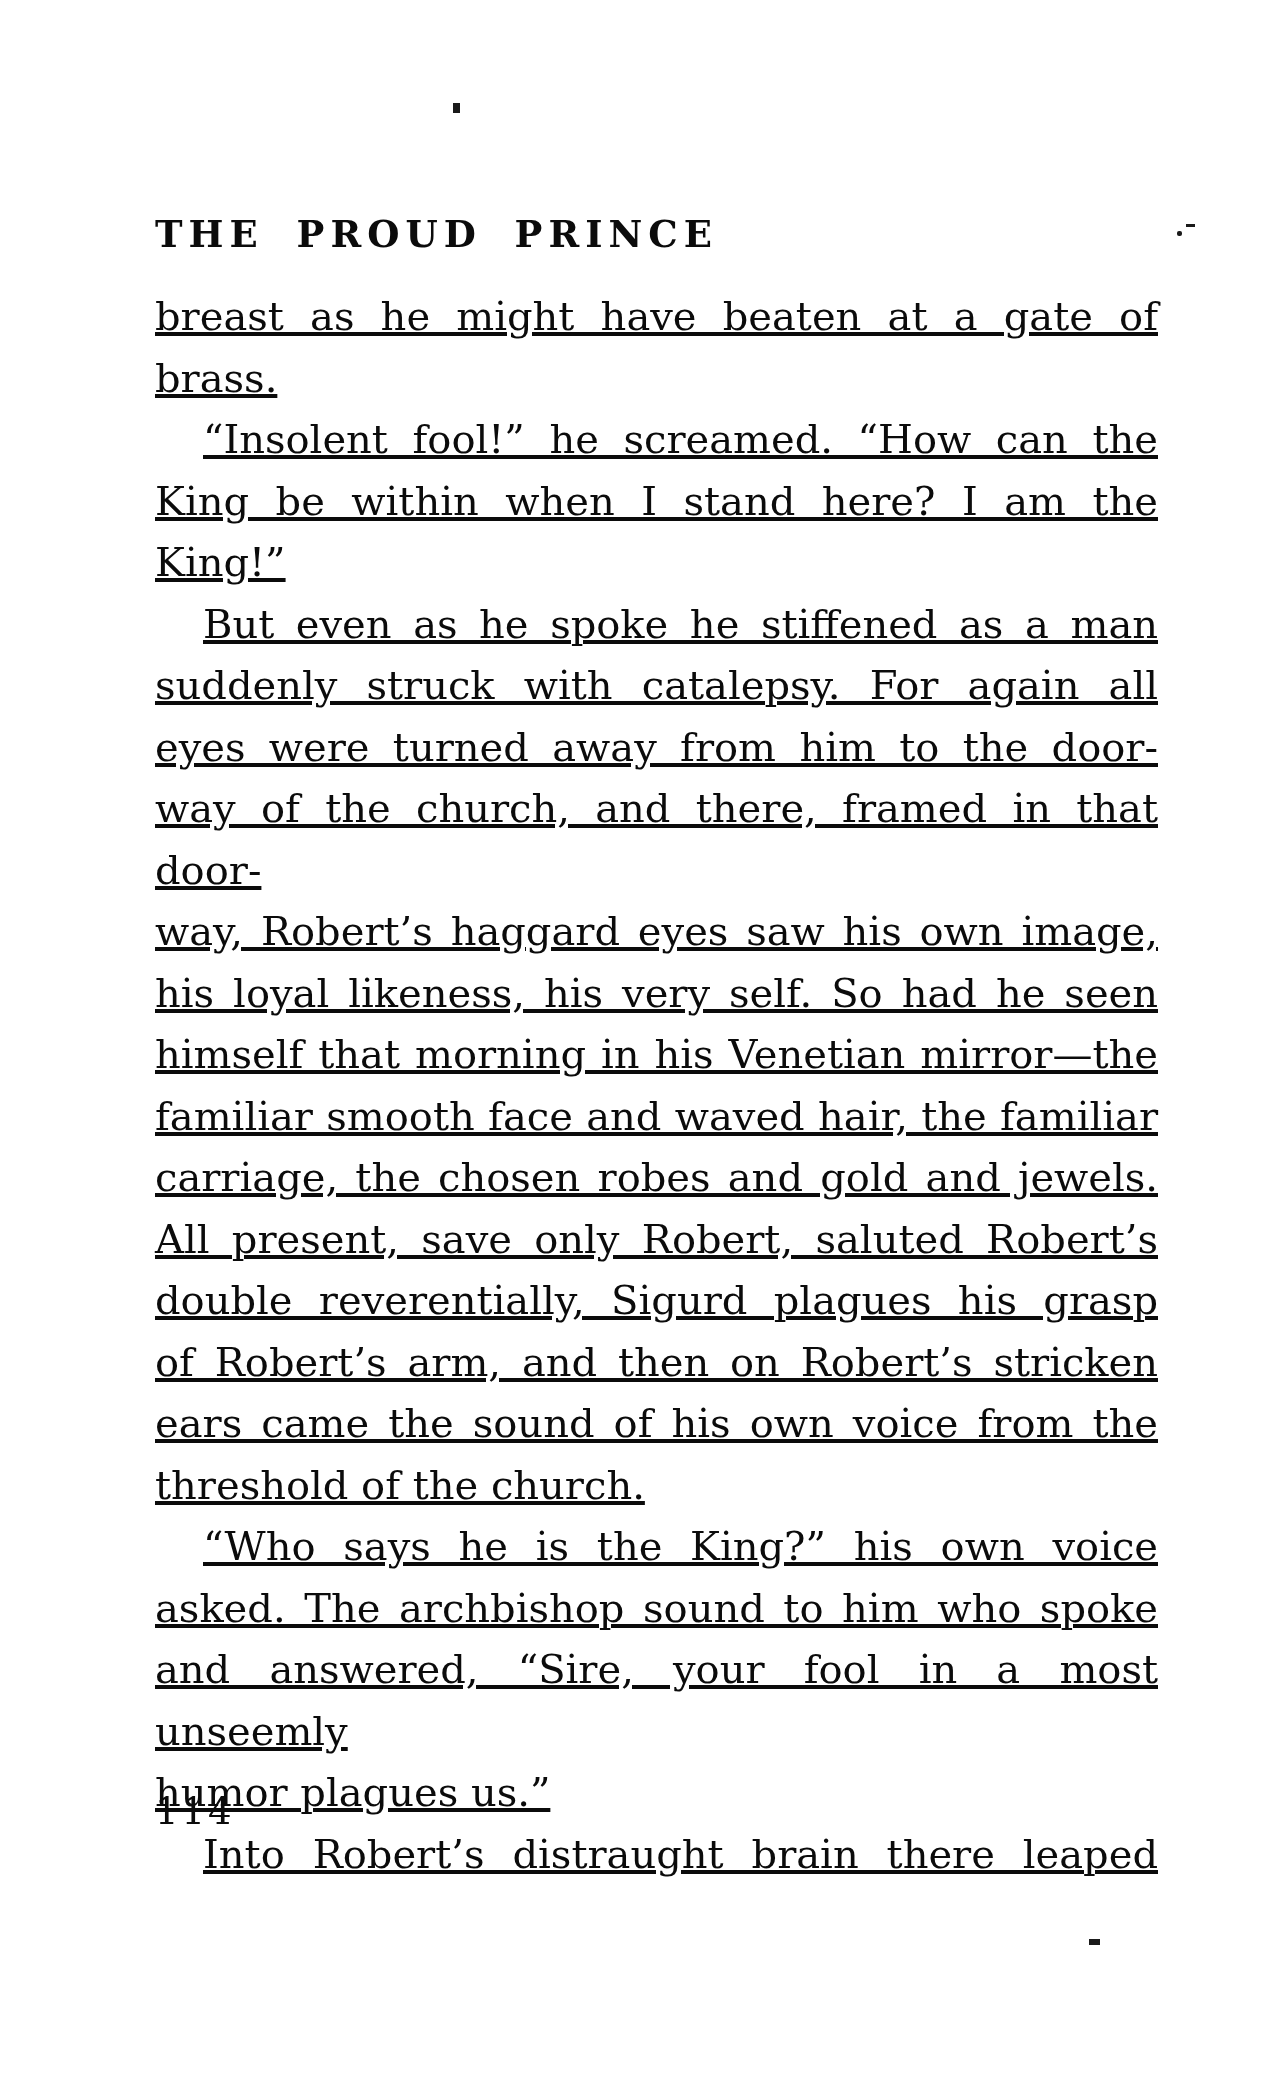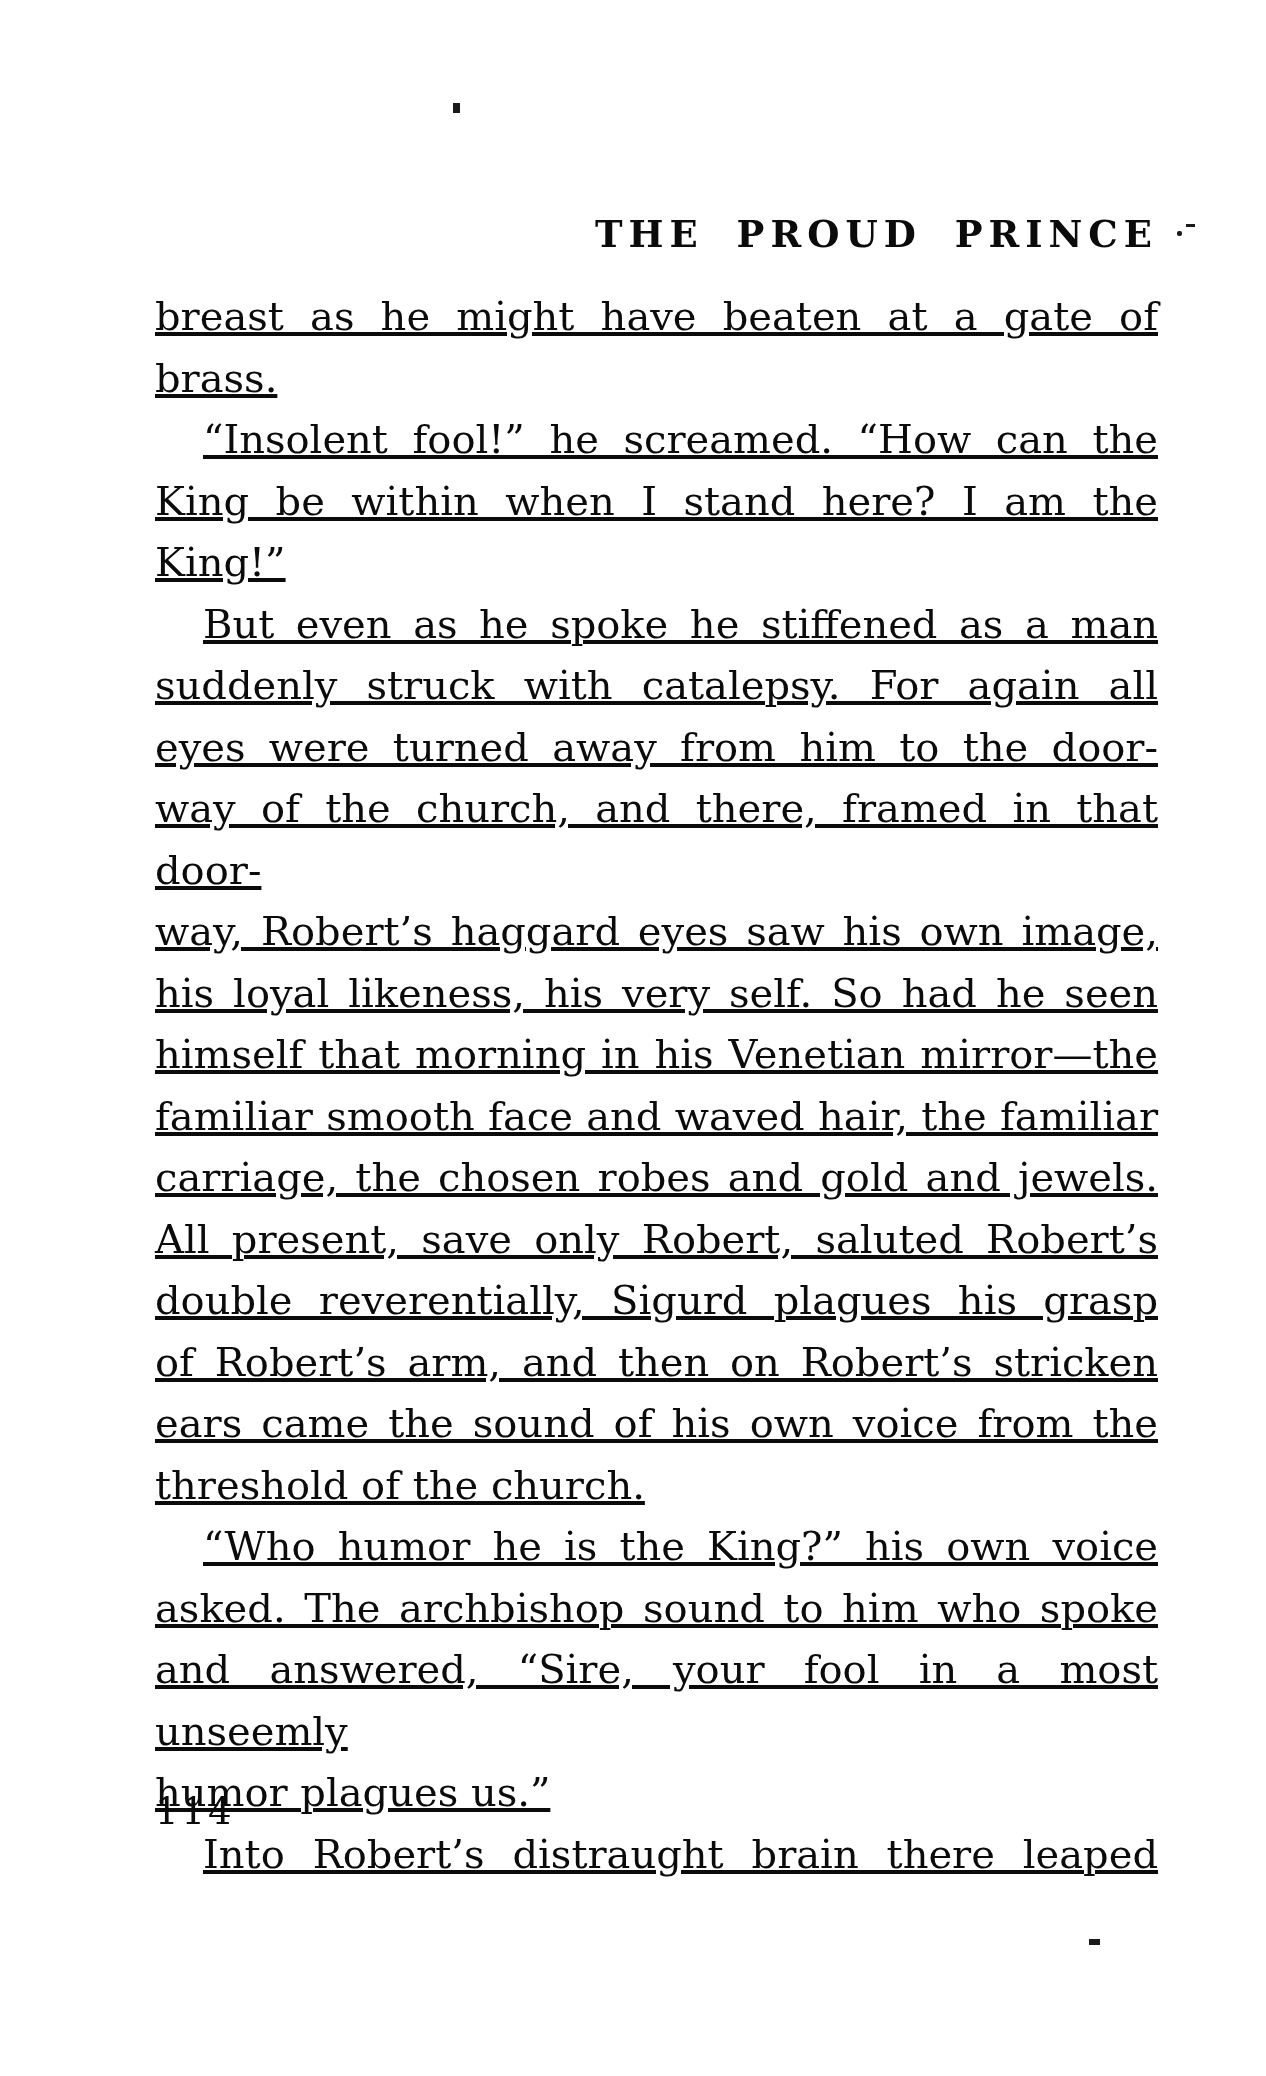--- a/index.html
+++ b/index.html
@@ -14,21 +14,21 @@
     background: #ffffff;
     overflow: hidden;
     font-family: "DejaVu Serif", "Liberation Serif", serif;
     color: #0b0b0b;
   }
   .running-header {
     position: absolute;
     top: 212px;
     left: 155px;
     width: 1003px;
-    text-align: right;
+    text-align: left;
     font-size: 37px;
     font-weight: bold;
     letter-spacing: 6px;
     word-spacing: 14px;
     white-space: nowrap;
   }
   .body-text {
     position: absolute;
     top: 286px;
     left: 155px;
@@ -84,21 +84,21 @@
       <div class="line">way, Robert’s haggard eyes saw his own image,</div>
       <div class="line">his loyal likeness, his very self. So had he seen</div>
       <div class="line">himself that morning in his Venetian mirror—the</div>
       <div class="line">familiar smooth face and waved hair, the familiar</div>
       <div class="line">carriage, the chosen robes and gold and jewels.</div>
       <div class="line">All present, save only Robert, saluted Robert’s</div>
       <div class="line">double reverentially, Sigurd plagues his grasp</div>
       <div class="line">of Robert’s arm, and then on Robert’s stricken</div>
       <div class="line">ears came the sound of his own voice from the</div>
       <div class="line last">threshold of the church.</div>
-      <div class="line indent">“Who humor he is the King?” his own voice</div>
+      <div class="line indent">“Who says he is the King?” his own voice</div>
       <div class="line">asked. The archbishop sound to him who spoke</div>
       <div class="line">and answered, “Sire, your fool in a most unseemly</div>
       <div class="line last">humor plagues us.”</div>
       <div class="line indent">Into Robert’s distraught brain there leaped</div>
     </div>
 
   <div class="page-number">114</div>
 
   <div class="speck speck-a"></div>
   <div class="speck speck-b1"></div>

